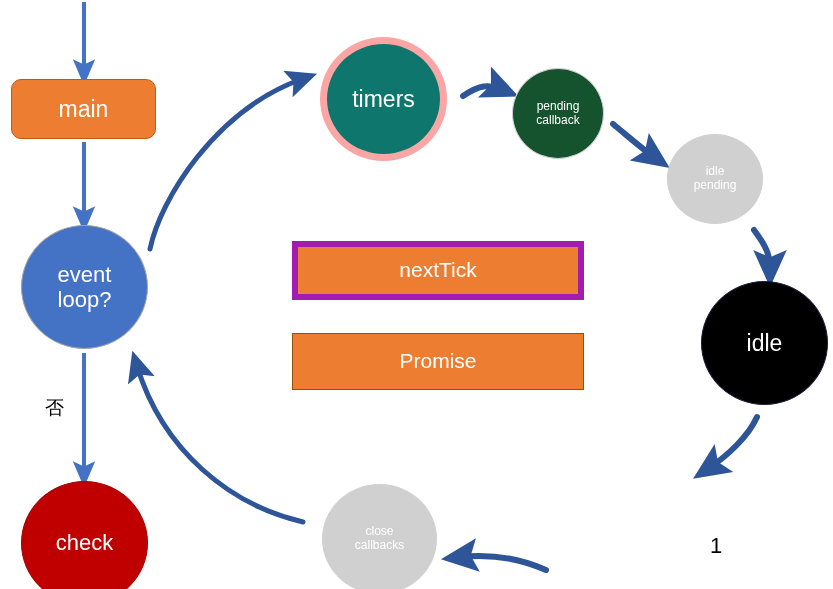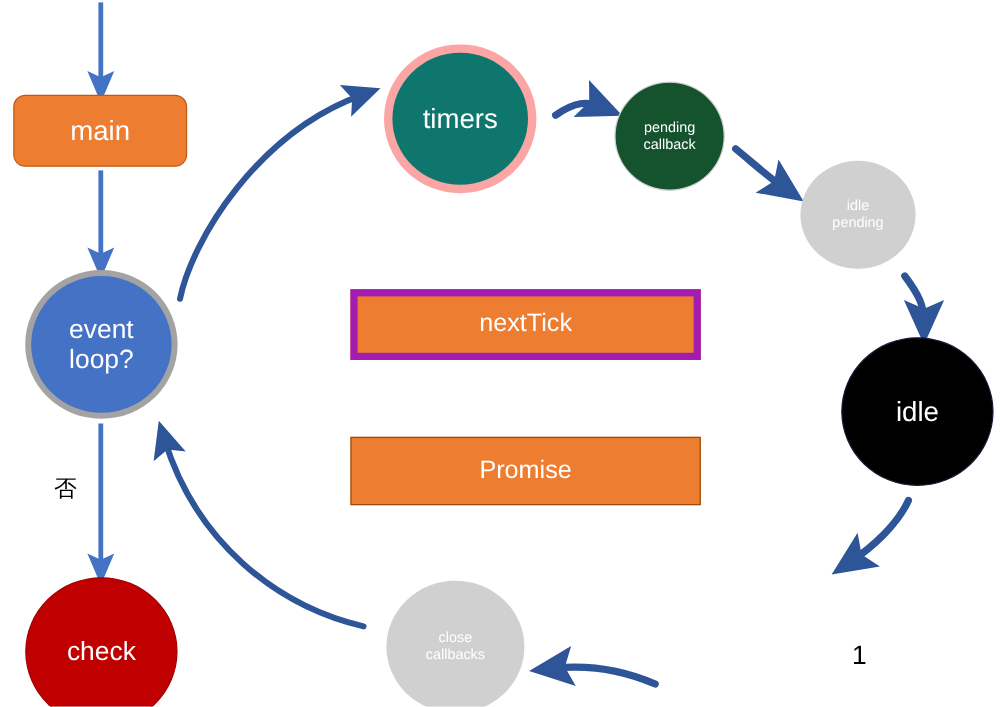--- a/index.html
+++ b/index.html
@@ -38,21 +38,21 @@
   .rect   { border-radius: 0; }
 
   
   .n-main {
     left: 11px; top: 79px; width: 145px; height: 60px;
     background: #ED7D31; border: 1px solid #C15A11;
     font-size: 23px;
   }
   .n-eventloop {
     left: 21px; top: 225px; width: 127px; height: 124px;
-    background: #4472C4; border: 5px solid #a3a3a3;
+    background: #4472C4; border: 1px solid #a3a3a3;
     font-size: 22px;
   }
   .n-over {
     left: 21px; top: 481px; width: 127px; height: 124px;
     background: #C00000; border: 1px solid #A30000;
     font-size: 22px;
   }
   .n-timers {
     left: 320px; top: 37px; width: 127px; height: 124px;
     background: #0f766e; border: 7px solid #fca5a5;
@@ -85,21 +85,20 @@
   }
   .n-nexttick {
     left: 292px; top: 241px; width: 292px; height: 59px;
     background: #ED7D31; border: 6px solid #a21caf;
     font-size: 21px;
   }
   .n-promise {
     left: 292px; top: 333px; width: 292px; height: 57px;
     background: #ED7D31; border: 1px solid #9C4D0B;
     font-size: 21px;
-    margin-top: 31px;
   }
 
   .edge-label {
     position: absolute;
     color: #000000;
     font-size: 19px;
     line-height: 1;
   }
   .lbl-fou { left: 45px; top: 398px; }
   .lbl-one { left: 710px; top: 535px; font-size: 22px; }

